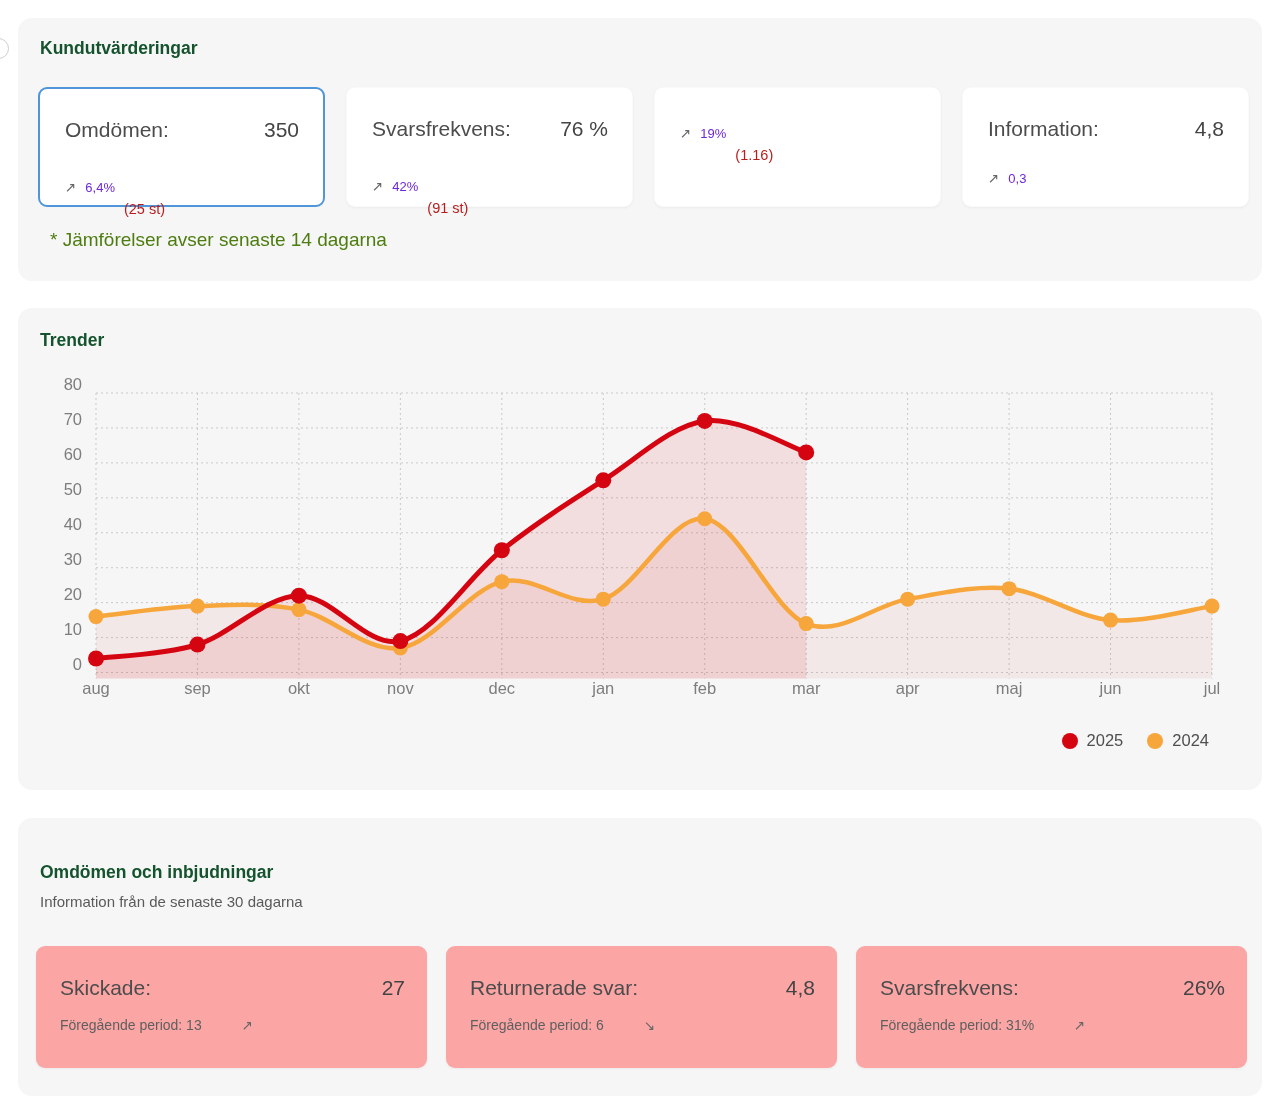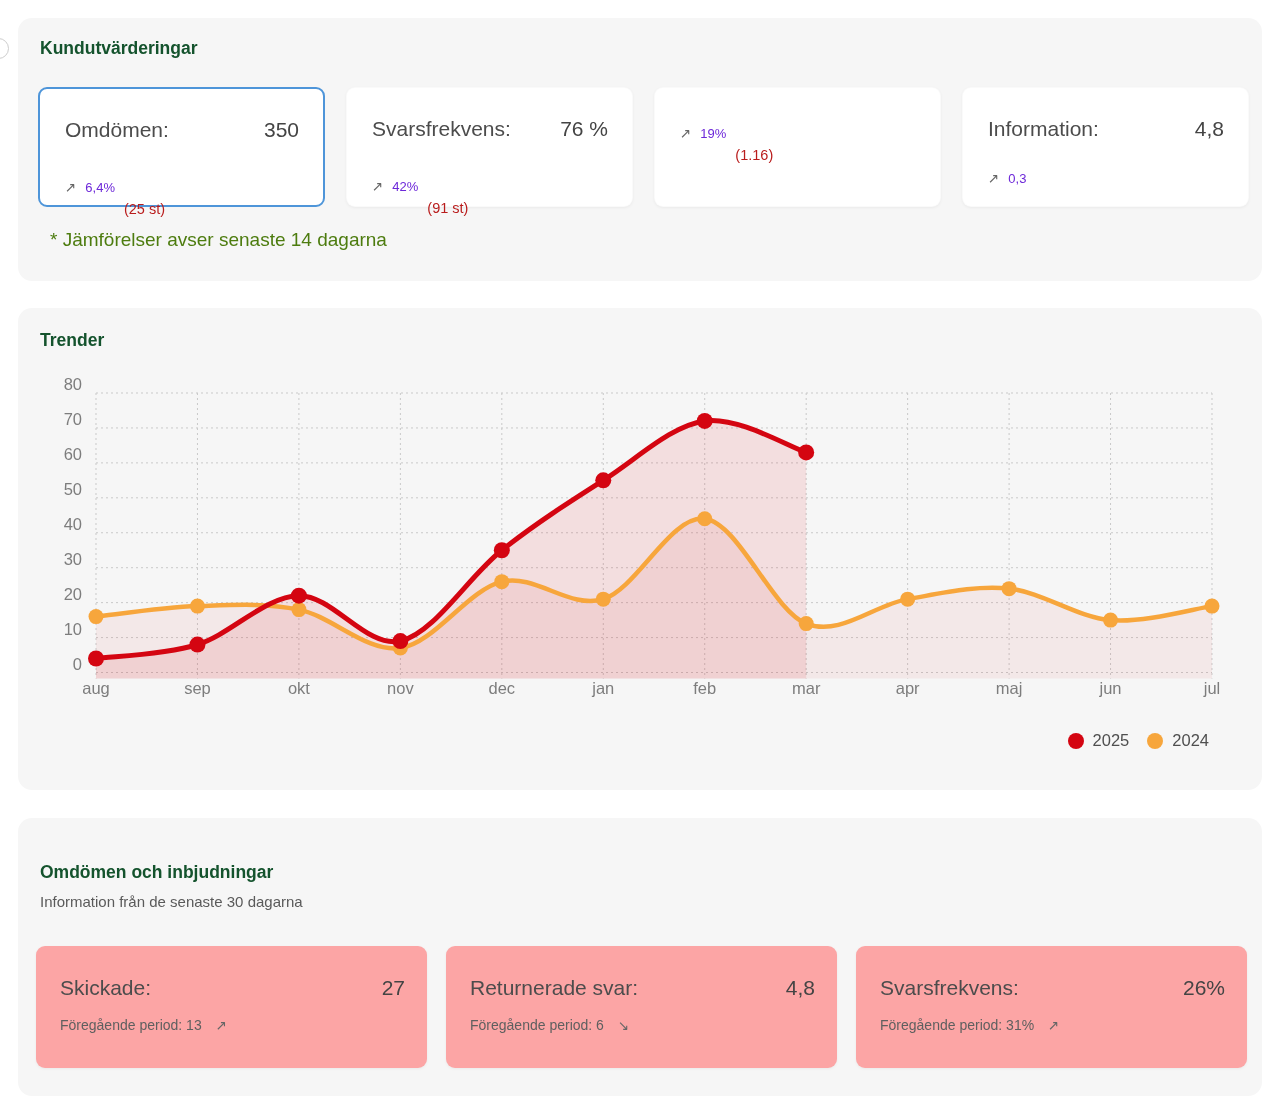--- a/index.html
+++ b/index.html
@@ -22,32 +22,32 @@
   .kpi-top{display:flex;justify-content:space-between;align-items:baseline;padding:29px 24px 0 25px;}
   .kpi-label{font-size:21px;color:#4c4c4c;}
   .kpi-value{font-size:21px;color:#444444;}
   .kpi-sub{display:flex;align-items:center;padding-left:25px;margin-top:15px;}
   .trend-arrow{font-size:13.5px;color:#666666;margin-right:9px;}
   .kpi-change{font-size:13px;color:#6d28d9;}
   .kpi-detail{font-size:14.5px;color:#b91c1c;margin-left:9px;margin-top:44px;}
   .footnote{position:absolute;left:32px;top:211px;font-size:19px;color:#4d7c0f;}
   
   #trend-svg{position:absolute;left:0;top:0;}
-  .legend{position:absolute;right:42px;top:423px;display:flex;align-items:center;gap:7px;}
+  .legend{position:absolute;right:42px;top:423px;display:flex;align-items:center;gap:13px;}
   .legend-dot{width:16px;height:16px;border-radius:50%;display:inline-block;}
   .legend-label{font-size:16.5px;color:#4f4f4f;margin-right:11px;}
   .legend-item{display:flex;align-items:center;gap:9px;}
   
   .rev-row{position:absolute;left:18px;top:128px;display:flex;gap:19px;}
   .rev-card{box-sizing:border-box;width:391px;height:122px;background:#fca5a5;border-radius:9px;
             box-shadow:0 1px 3px rgba(0,0,0,0.05);position:relative;}
   .rev-top{display:flex;justify-content:space-between;align-items:baseline;padding:30px 22px 0 24px;}
   .rev-label{font-size:21px;color:#4c4c4c;}
   .rev-value{font-size:21px;color:#444444;}
-  .rev-sub{display:flex;align-items:flex-end;padding-left:24px;margin-top:17px;}
+  .rev-sub{display:flex;align-items:flex-end;padding-left:24px;margin-top:17px;gap:26px;}
   .rev-prev{font-size:14px;color:#5f5f5f;}
   .rev-arrow{font-size:13.5px;color:#666666;margin-left:14px;}
   
   .edge-circle{position:absolute;left:-12px;top:38px;width:19px;height:19px;border-radius:50%;
                background:#ffffff;border:1.5px solid #cdcdcd;}
 </style>
 </head>
 <body>
 
 <div class="edge-circle"></div>

